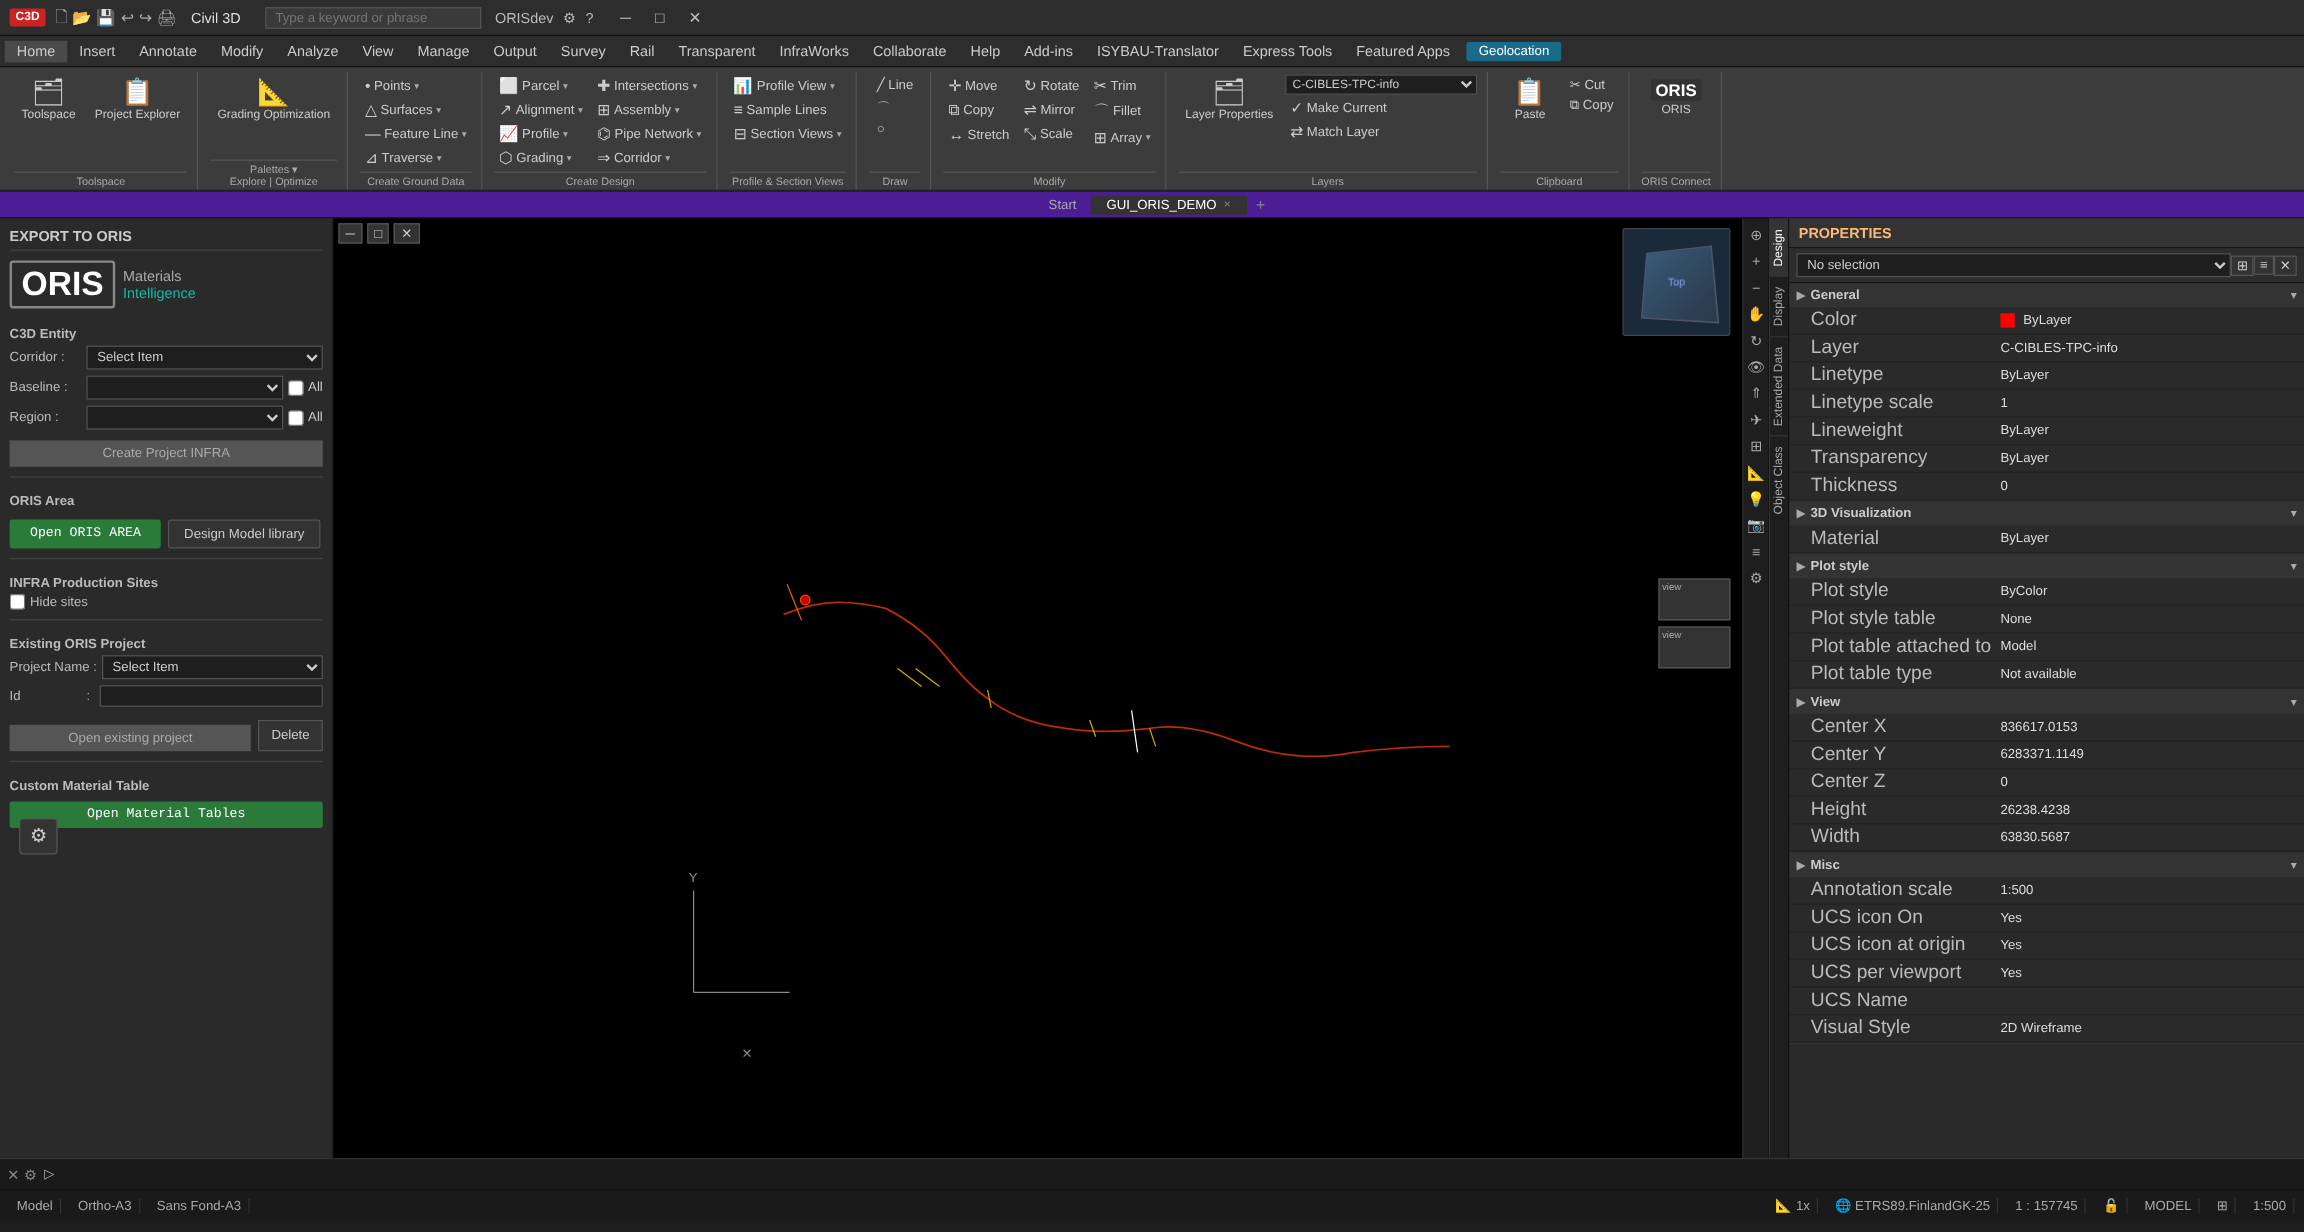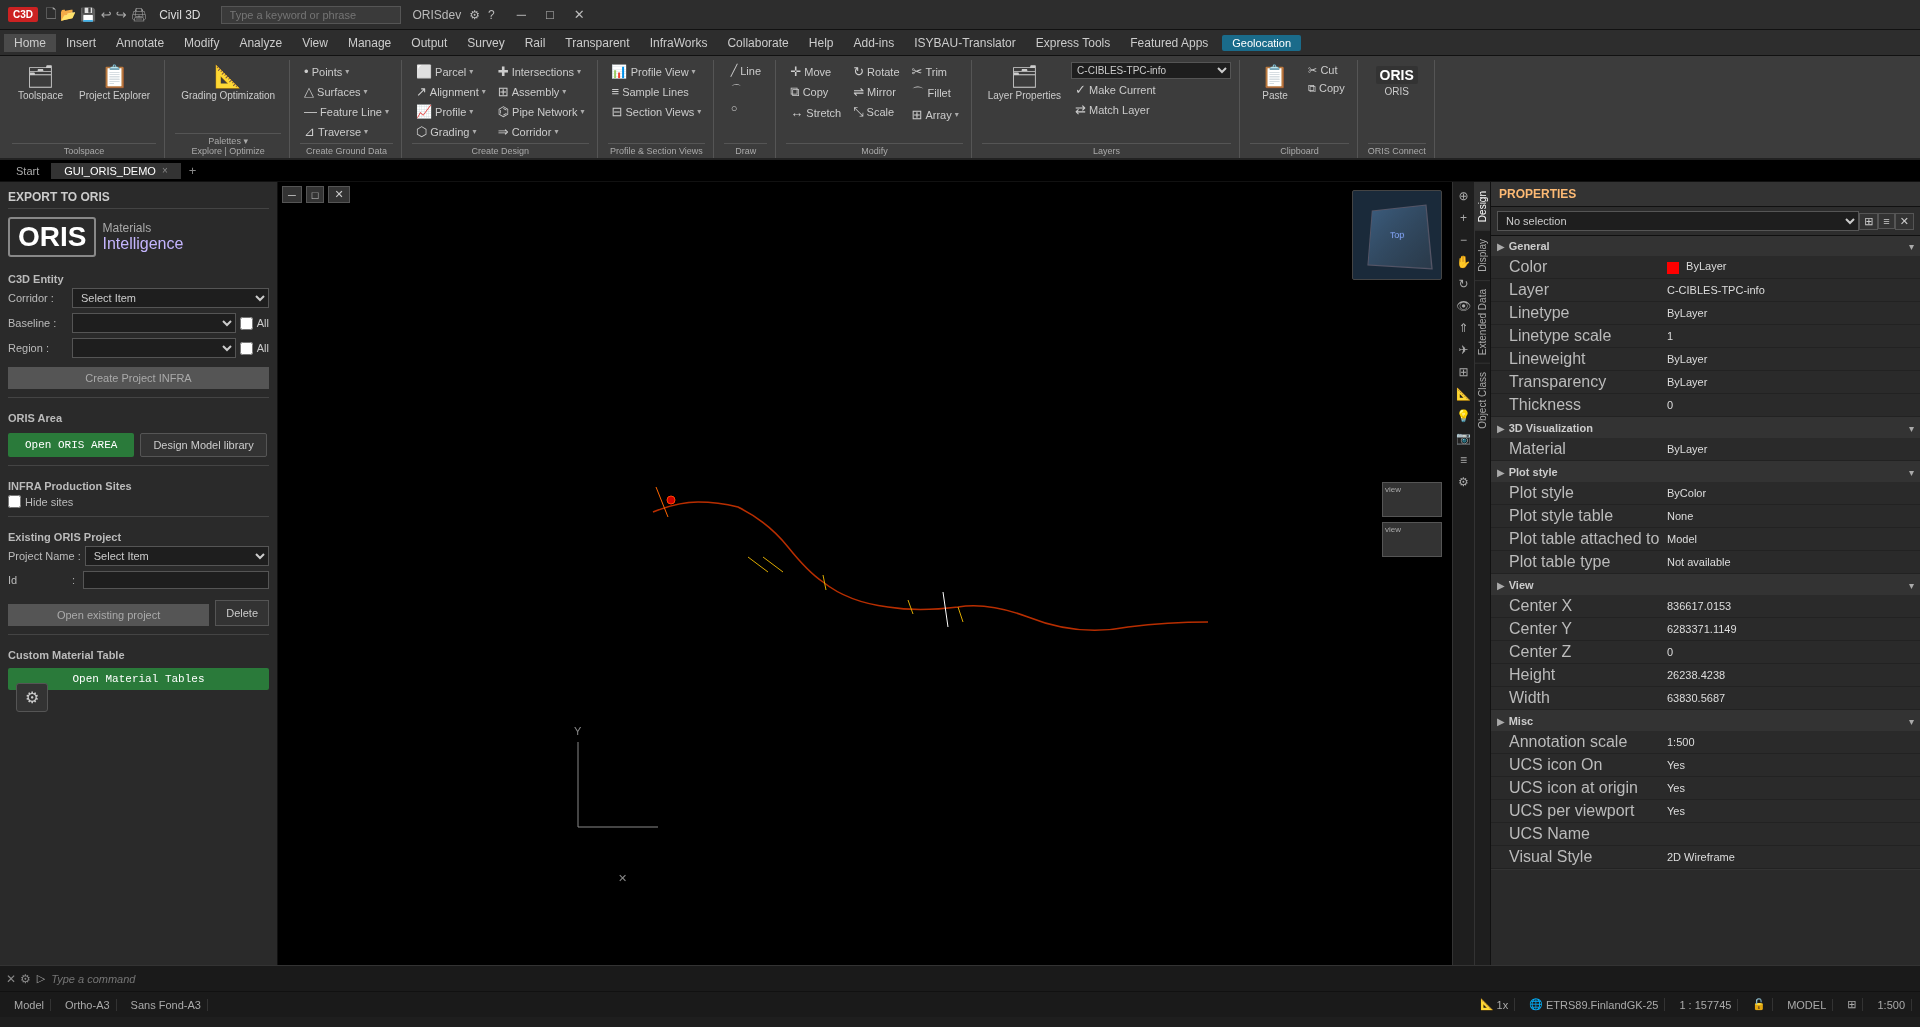--- a/index.html
+++ b/index.html
@@ -84,21 +84,21 @@
     .prop-value { font-size: 11px; color: #ddd; flex: 1; }
     .prop-color { display: inline-block; width: 12px; height: 12px; background: red; vertical-align: middle; margin-right: 4px; }
     .side-tab { writing-mode: vertical-rl; transform: rotate(180deg); font-size: 10px; color: #aaa; padding: 8px 2px; cursor: pointer; border-bottom: 1px solid #333; white-space: nowrap; }
     .side-tab:hover, .side-tab.active { color: white; background: #333; }
 
     
     #statusbar { display: flex; align-items: center; background: #1a1a1a; height: 26px; padding: 0 8px; border-top: 1px solid #111; font-size: 11px; color: #aaa; gap: 8px; }
     #statusbar .status-item { padding: 0 6px; border-right: 1px solid #333; cursor: pointer; display: flex; align-items: center; gap: 3px; }
 
     
-    #tabbar { display: flex; align-items: center; background: #000000; height: 22px; border-bottom: 1px solid #111; padding-left: 4px; }
+    #tabbar { display: flex; align-items: center; background: #4c1d95; height: 22px; border-bottom: 1px solid #111; padding-left: 4px; justify-content: center; }
     #tabbar .tab { padding: 2px 12px; cursor: pointer; color: #aaa; font-size: 11px; border-right: 1px solid #333; display: flex; align-items: center; gap: 6px; }
     #tabbar .tab.active { background: #333; color: white; }
     #tabbar .tab .close { color: #888; font-size: 10px; cursor: pointer; }
     #tabbar .add-tab { padding: 2px 8px; color: #888; cursor: pointer; font-size: 13px; }
 
     
     #cmdbar { display: flex; align-items: center; background: #1a1a1a; height: 26px; border-top: 1px solid #333; padding: 0 6px; gap: 6px; }
     #cmdbar .cmd-icons { display: flex; gap: 4px; }
     #cmdbar .cmd-icon { color: #888; font-size: 12px; cursor: pointer; }
     #cmdbar input { background: transparent; border: none; color: #ccc; font-size: 11px; flex: 1; font-style: italic; outline: none; }
@@ -415,21 +415,21 @@
 
 <div id="main-layout" style="display:flex; height: calc(1027px - 30px - 26px - 114px - 22px - 26px - 26px);">
 
   <div id="left-panel">
     <div class="export-title">EXPORT TO ORIS</div>
 
     <div class="oris-logo">
       <div style="font-size:28px;font-weight:bold;color:white;border:2px solid #888;padding:2px 8px;border-radius:3px;">ORIS</div>
       <div>
         <div style="font-size:12px;color:#aaa;">Materials</div>
-        <div style="font-size:16px;color:#c4b5fd;">Intelligence</div>
+        <div style="font-size:12px;color:#14b8a6;">Intelligence</div>
       </div>
     </div>
 
     <div class="section-label">C3D Entity</div>
 
     <div class="form-row">
       <span class="form-label">Corridor :</span>
       <select class="form-select">
         <option>Select Item</option>
       </select>
@@ -721,21 +721,20 @@
     </div>
   </div>
 </div>
 
 <div id="cmdbar">
   <div class="cmd-icons">
     <span class="cmd-icon">✕</span>
     <span class="cmd-icon">⚙</span>
   </div>
   <span style="color:#aaa;font-size:11px;">▷</span>
-  <input type="text" placeholder="Type a command" style="">
 </div>
 
 <div id="statusbar">
   <div class="status-item">
     <span>Model</span>
   </div>
   <div class="status-item">
     <span>Ortho-A3</span>
   </div>
   <div class="status-item">

